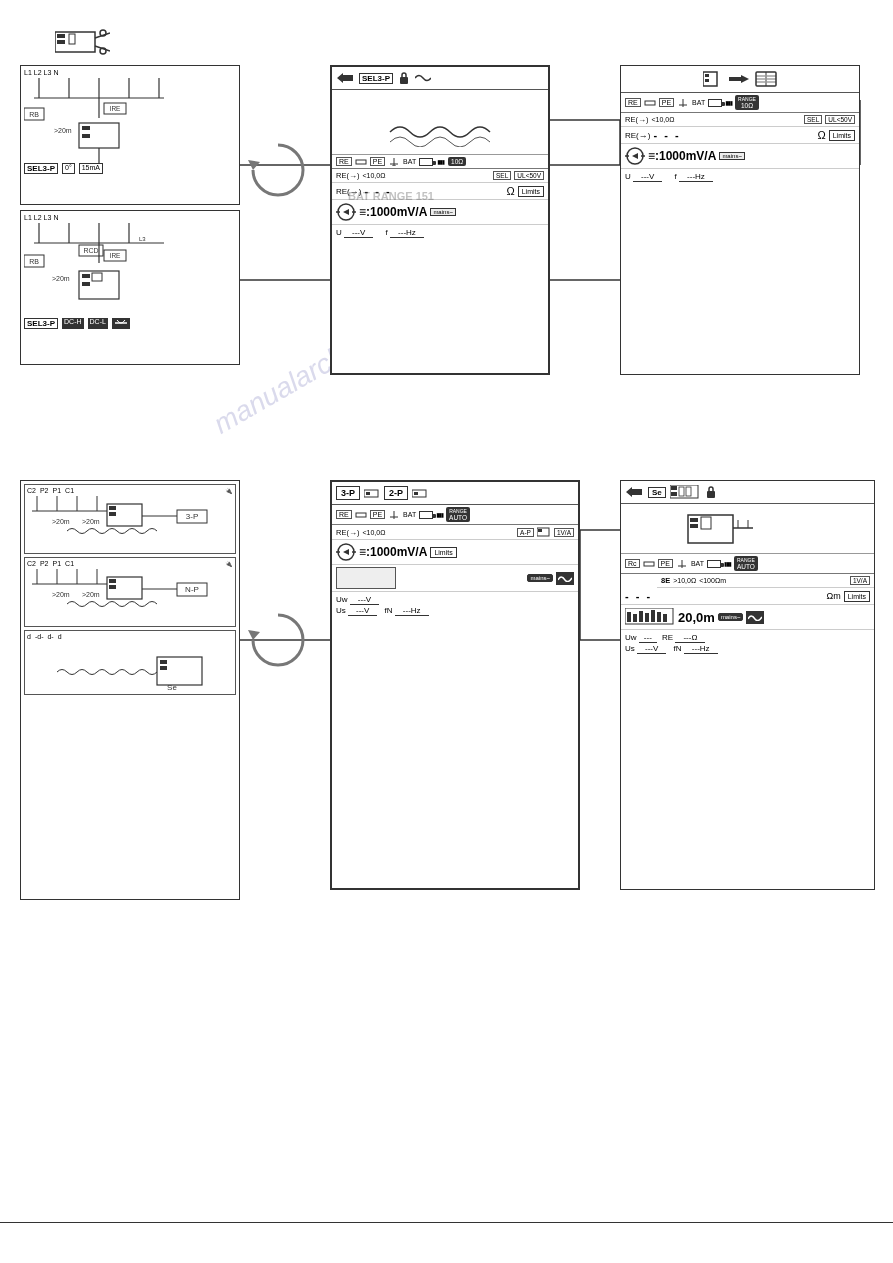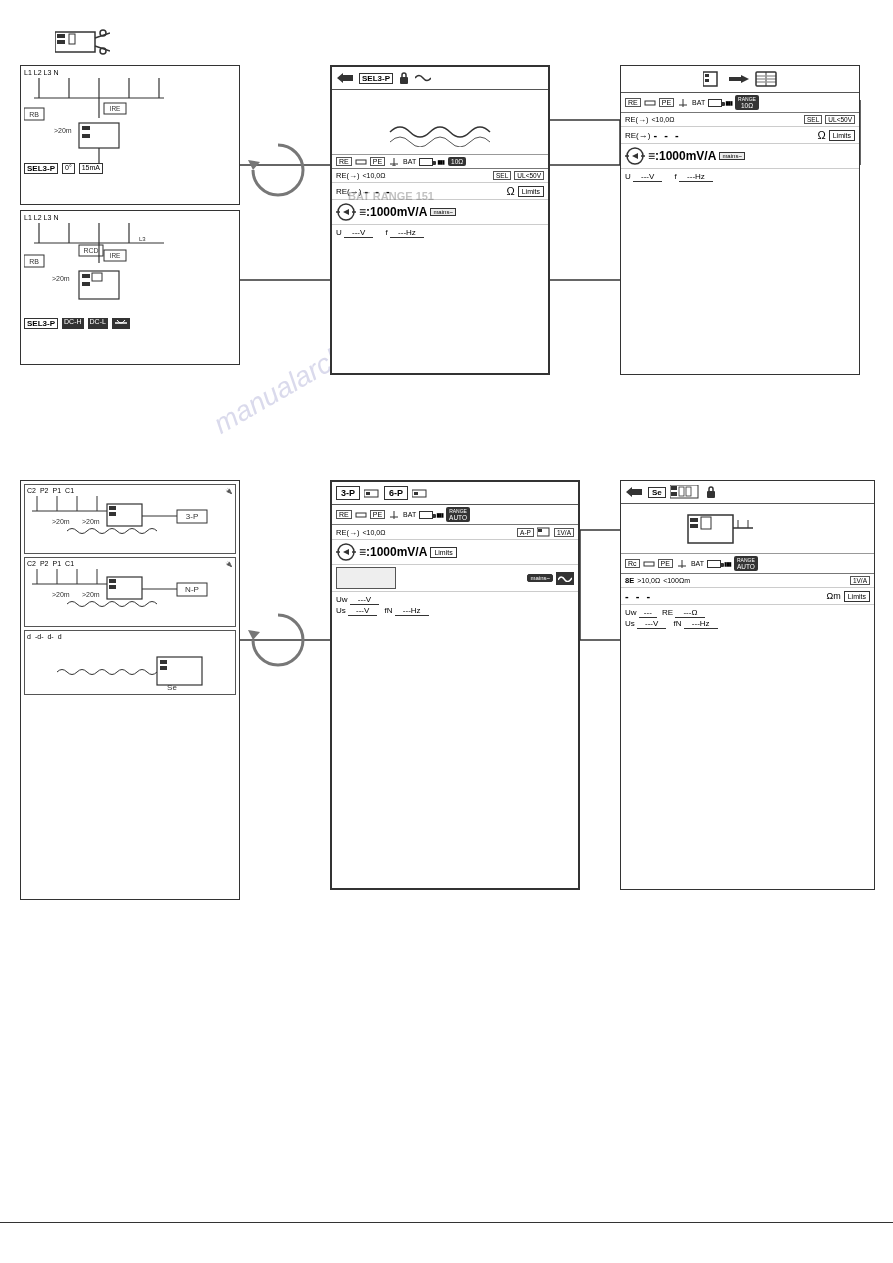--- a/index.html
+++ b/index.html
@@ -568,21 +568,21 @@
 </div>
 
 <div class="main-display-bottom">
 
   <div style="display:flex; align-items:center; gap:4px; padding:4px; border-bottom:1px solid #555;">
     <div style="border:1px solid #333; padding:1px 4px; font-size:9px; font-weight:bold;">3-P</div>
     <svg width="16" height="10">
       <rect x="0" y="2" width="14" height="7" fill="none" stroke="#333" stroke-width="1"></rect>
       <rect x="2" y="4" width="4" height="3" fill="#333"></rect>
     </svg>
-    <div style="border:1px solid #333; padding:1px 4px; font-size:9px; font-weight:bold;">6-P</div>
+    <div style="border:1px solid #333; padding:1px 4px; font-size:9px; font-weight:bold;">2-P</div>
     <svg width="16" height="10">
       <rect x="0" y="2" width="14" height="7" fill="none" stroke="#333" stroke-width="1"></rect>
       <rect x="2" y="4" width="4" height="3" fill="#333"></rect>
     </svg>
   </div>
 
   <div style="display:flex; align-items:center; padding:2px 4px; border-bottom:1px solid #777; gap:3px; font-size:7px;">
     <span style="border:1px solid #555; padding:0 2px;">RE</span>
     <svg width="12" height="8">
         <rect x="1" y="2" width="10" height="4" fill="none" stroke="#333" stroke-width="1"></rect>
@@ -687,34 +687,55 @@
     </svg>
     <span>BAT</span>
     <div class="bat-icon"></div>
     <span style="font-size:6px; letter-spacing:-1px;">▮▮▮</span>
     <div class="range-badge">
       <div style="font-size:5px;">RANGE</div>
       <div>AUTO</div>
     </div>
   </div>
 
-  <div style="display:flex; align-items:center; padding:2px 4px; border-bottom:1px solid #ccc; gap:3px; font-size:7.5px;">
+  <div style="display:flex; align-items:center; padding:2px 4px; border-bottom:1px solid #ccc; gap:3px; font-size:7.5px;margin-left:36px;">
     <span style="font-weight:bold;">8E</span>
     <span style="font-size:7px;">&gt;10,0Ω</span>
     <span style="font-size:7px;">&lt;100Ωm</span>
     <span style="flex:1;"></span>
     <div style="border:1px solid #555; padding:0 2px; font-size:6.5px;">1V/A</div>
   </div>
 
   <div style="display:flex; align-items:center; padding:2px 4px; border-bottom:1px solid #ccc; gap:3px; font-size:8px;">
     <span style="font-size:11px; font-weight:bold; letter-spacing:2px; flex:1;">- - -</span>
     <span style="font-size:9px;">Ωm</span>
     <div class="limits-badge">Limits</div>
   </div>
 
+  <div style="display:flex; align-items:center; padding:3px 4px; border-bottom:1px solid #ccc; gap:3px;">
+
+    <svg width="50" height="18">
+      <rect x="0" y="0" width="48" height="16" fill="none" stroke="#333" stroke-width="1"></rect>
+
+      <rect x="2" y="4" width="4" height="10" fill="#333"></rect>
+      <rect x="8" y="6" width="4" height="8" fill="#333"></rect>
+      <rect x="14" y="3" width="4" height="11" fill="#333"></rect>
+      <rect x="20" y="5" width="4" height="9" fill="#333"></rect>
+      <rect x="26" y="2" width="4" height="12" fill="#333"></rect>
+      <rect x="32" y="4" width="4" height="10" fill="#333"></rect>
+      <rect x="38" y="6" width="4" height="8" fill="#333"></rect>
+    </svg>
+    <span style="font-size:13px; font-weight:bold;">20,0m</span>
+    <div style="border:1px solid #333; padding:0 2px; font-size:6px; background:#333; color:#fff; border-radius:2px;">mains~</div>
+    <div style="background:#333; padding:1px 2px;">
+      <svg width="14" height="8">
+          <path d="M0,6 Q3,0 7,6 Q10,10 14,4" fill="none" stroke="#fff" stroke-width="1.5"></path>
+        </svg>
+    </div>
+  </div>
 
   <div style="padding:3px 4px; font-size:8px;">
     <div><span>Uw</span> <span style="border-bottom:1px solid #333; padding:0 5px;">---</span> <span style="margin-left:3px;">RE</span> <span style="border-bottom:1px solid #333; padding:0 8px;">---Ω</span></div>
     <div style="margin-top:2px;"><span>Us</span> <span style="border-bottom:1px solid #333; padding:0 8px;">---V</span> <span style="margin-left:5px;">fN</span> <span style="border-bottom:1px solid #333; padding:0 8px;">---Hz</span></div>
   </div>
 </div>
 
 <div class="bottom-line"></div>
 
 <div style="position:absolute; top:190px; left:348px; font-size:11px; font-weight:bold; color:#666; opacity:0.4;">BAT RANGE 151</div>

